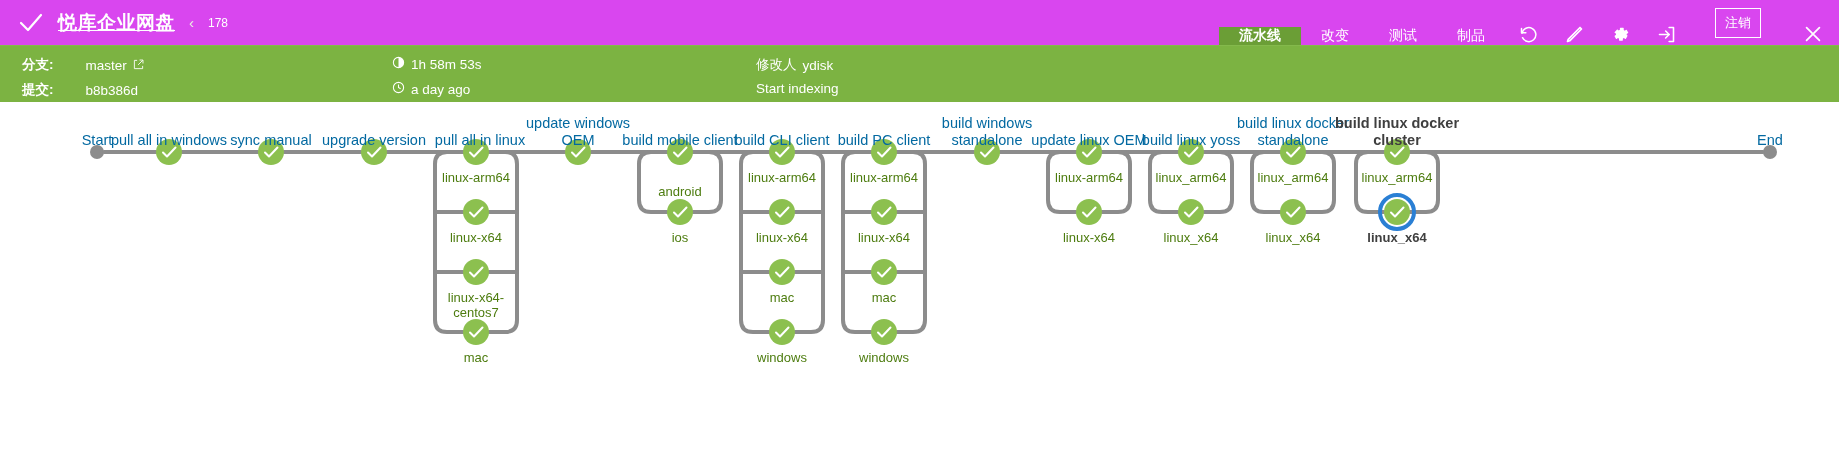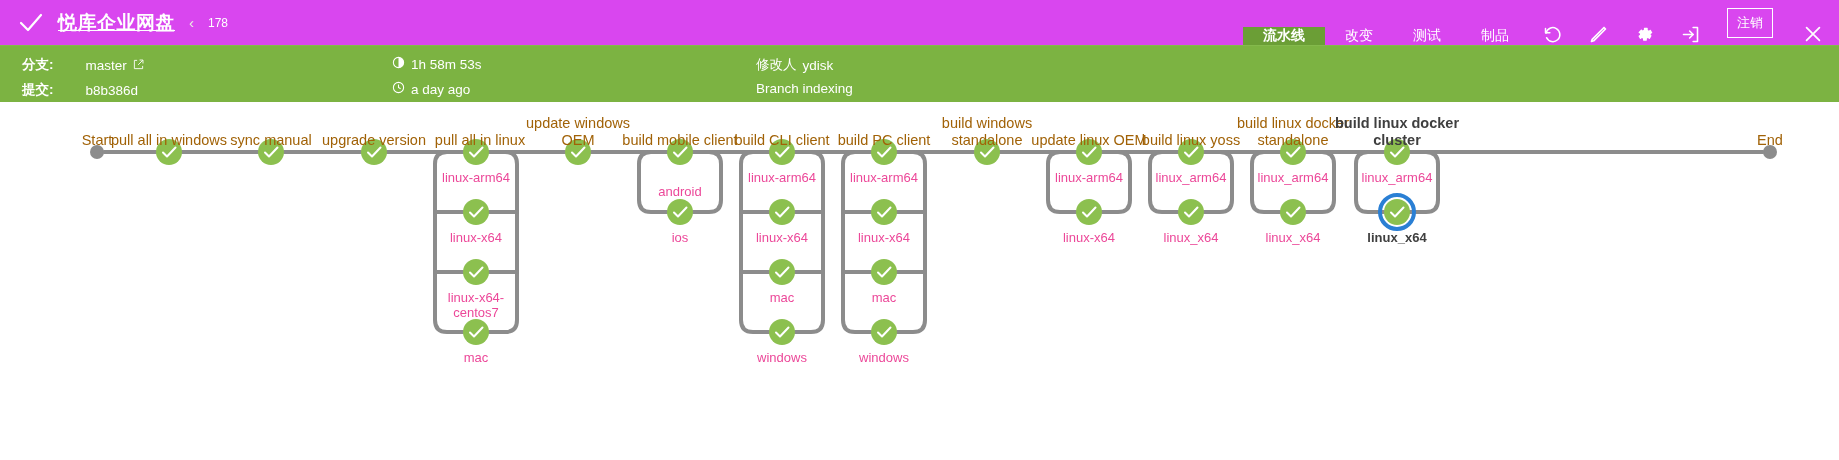--- a/index.html
+++ b/index.html
@@ -43,21 +43,21 @@
   .icon-btn {
     display:flex; align-items:center; justify-content:center;
     width: 46px;
   }
   .icon-btn svg { display:block; }
   .logout-btn {
     display:flex; align-items:center; justify-content:center;
     border:1px solid #ffffff;
     height: 22px; padding: 14px 9px;
     font-size: 13px; color:#ffffff;
-    margin: 0 14px; align-self:center;
+    margin: 0 26px; align-self:center;
   }
   .close-btn { width: 52px; }
 
   
   .infobar {
     height: 57px;
     background: #7cb342;
     color:#ffffff;
     position: relative;
     border-top: 1px solid #84b94c;
@@ -67,31 +67,31 @@
   .info-val { font-weight: normal; }
   .ext-icon { display:inline-block; }
 
   
   .canvas { position: relative; width: 1839px; height: 358px; background:#ffffff; }
   .pipeline { position:absolute; left:0; top:0; }
 
   .stage-label {
     position: absolute;
     font-size: 14.5px;
-    color: #a16207;
+    color: #0369a1;
     text-align: center;
     line-height: 17px;
     white-space: pre-line;
   }
   .stage-label.bold { font-weight: bold; color:#3f3f3f; }
 
   .node-label {
     position:absolute;
     font-size: 13px;
-    color: #ec4899;
+    color: #4d7c0f;
     text-align:center;
     line-height: 15px;
     white-space: pre-line;
   }
   .node-label.bold { font-weight:bold; color:#3f3f3f; }
 </style>
 </head>
 <body>
 
 <div class="header">
@@ -181,21 +181,21 @@
       </svg>
     </span>
     <span class="info-val">a day ago</span>
   </div>
 
   <div class="info-cell" style="left:756px; top:10px;">
     <span class="info-val">修改人</span>
     <span class="info-val">ydisk</span>
   </div>
   <div class="info-cell" style="left:756px; top:35px;">
-    <span class="info-val">Branch indexing</span>
+    <span class="info-val">Start indexing</span>
   </div>
 </div>
 
 <div class="canvas">
   <svg class="pipeline" id="pipeline-svg" width="1839" height="358">
       <circle cx="97" cy="50" r="7" fill="#8c8c8c"></circle>
       <circle cx="1770" cy="50" r="7" fill="#8c8c8c"></circle>
       <path d="M 104 50 L 156 50" fill="none" stroke="#8c8c8c" stroke-width="4" stroke-linecap="round" stroke-linejoin="round"></path>
       <path d="M 182 50 L 258 50" fill="none" stroke="#8c8c8c" stroke-width="4" stroke-linecap="round" stroke-linejoin="round"></path>
       <path d="M 284 50 L 361 50" fill="none" stroke="#8c8c8c" stroke-width="4" stroke-linecap="round" stroke-linejoin="round"></path>

